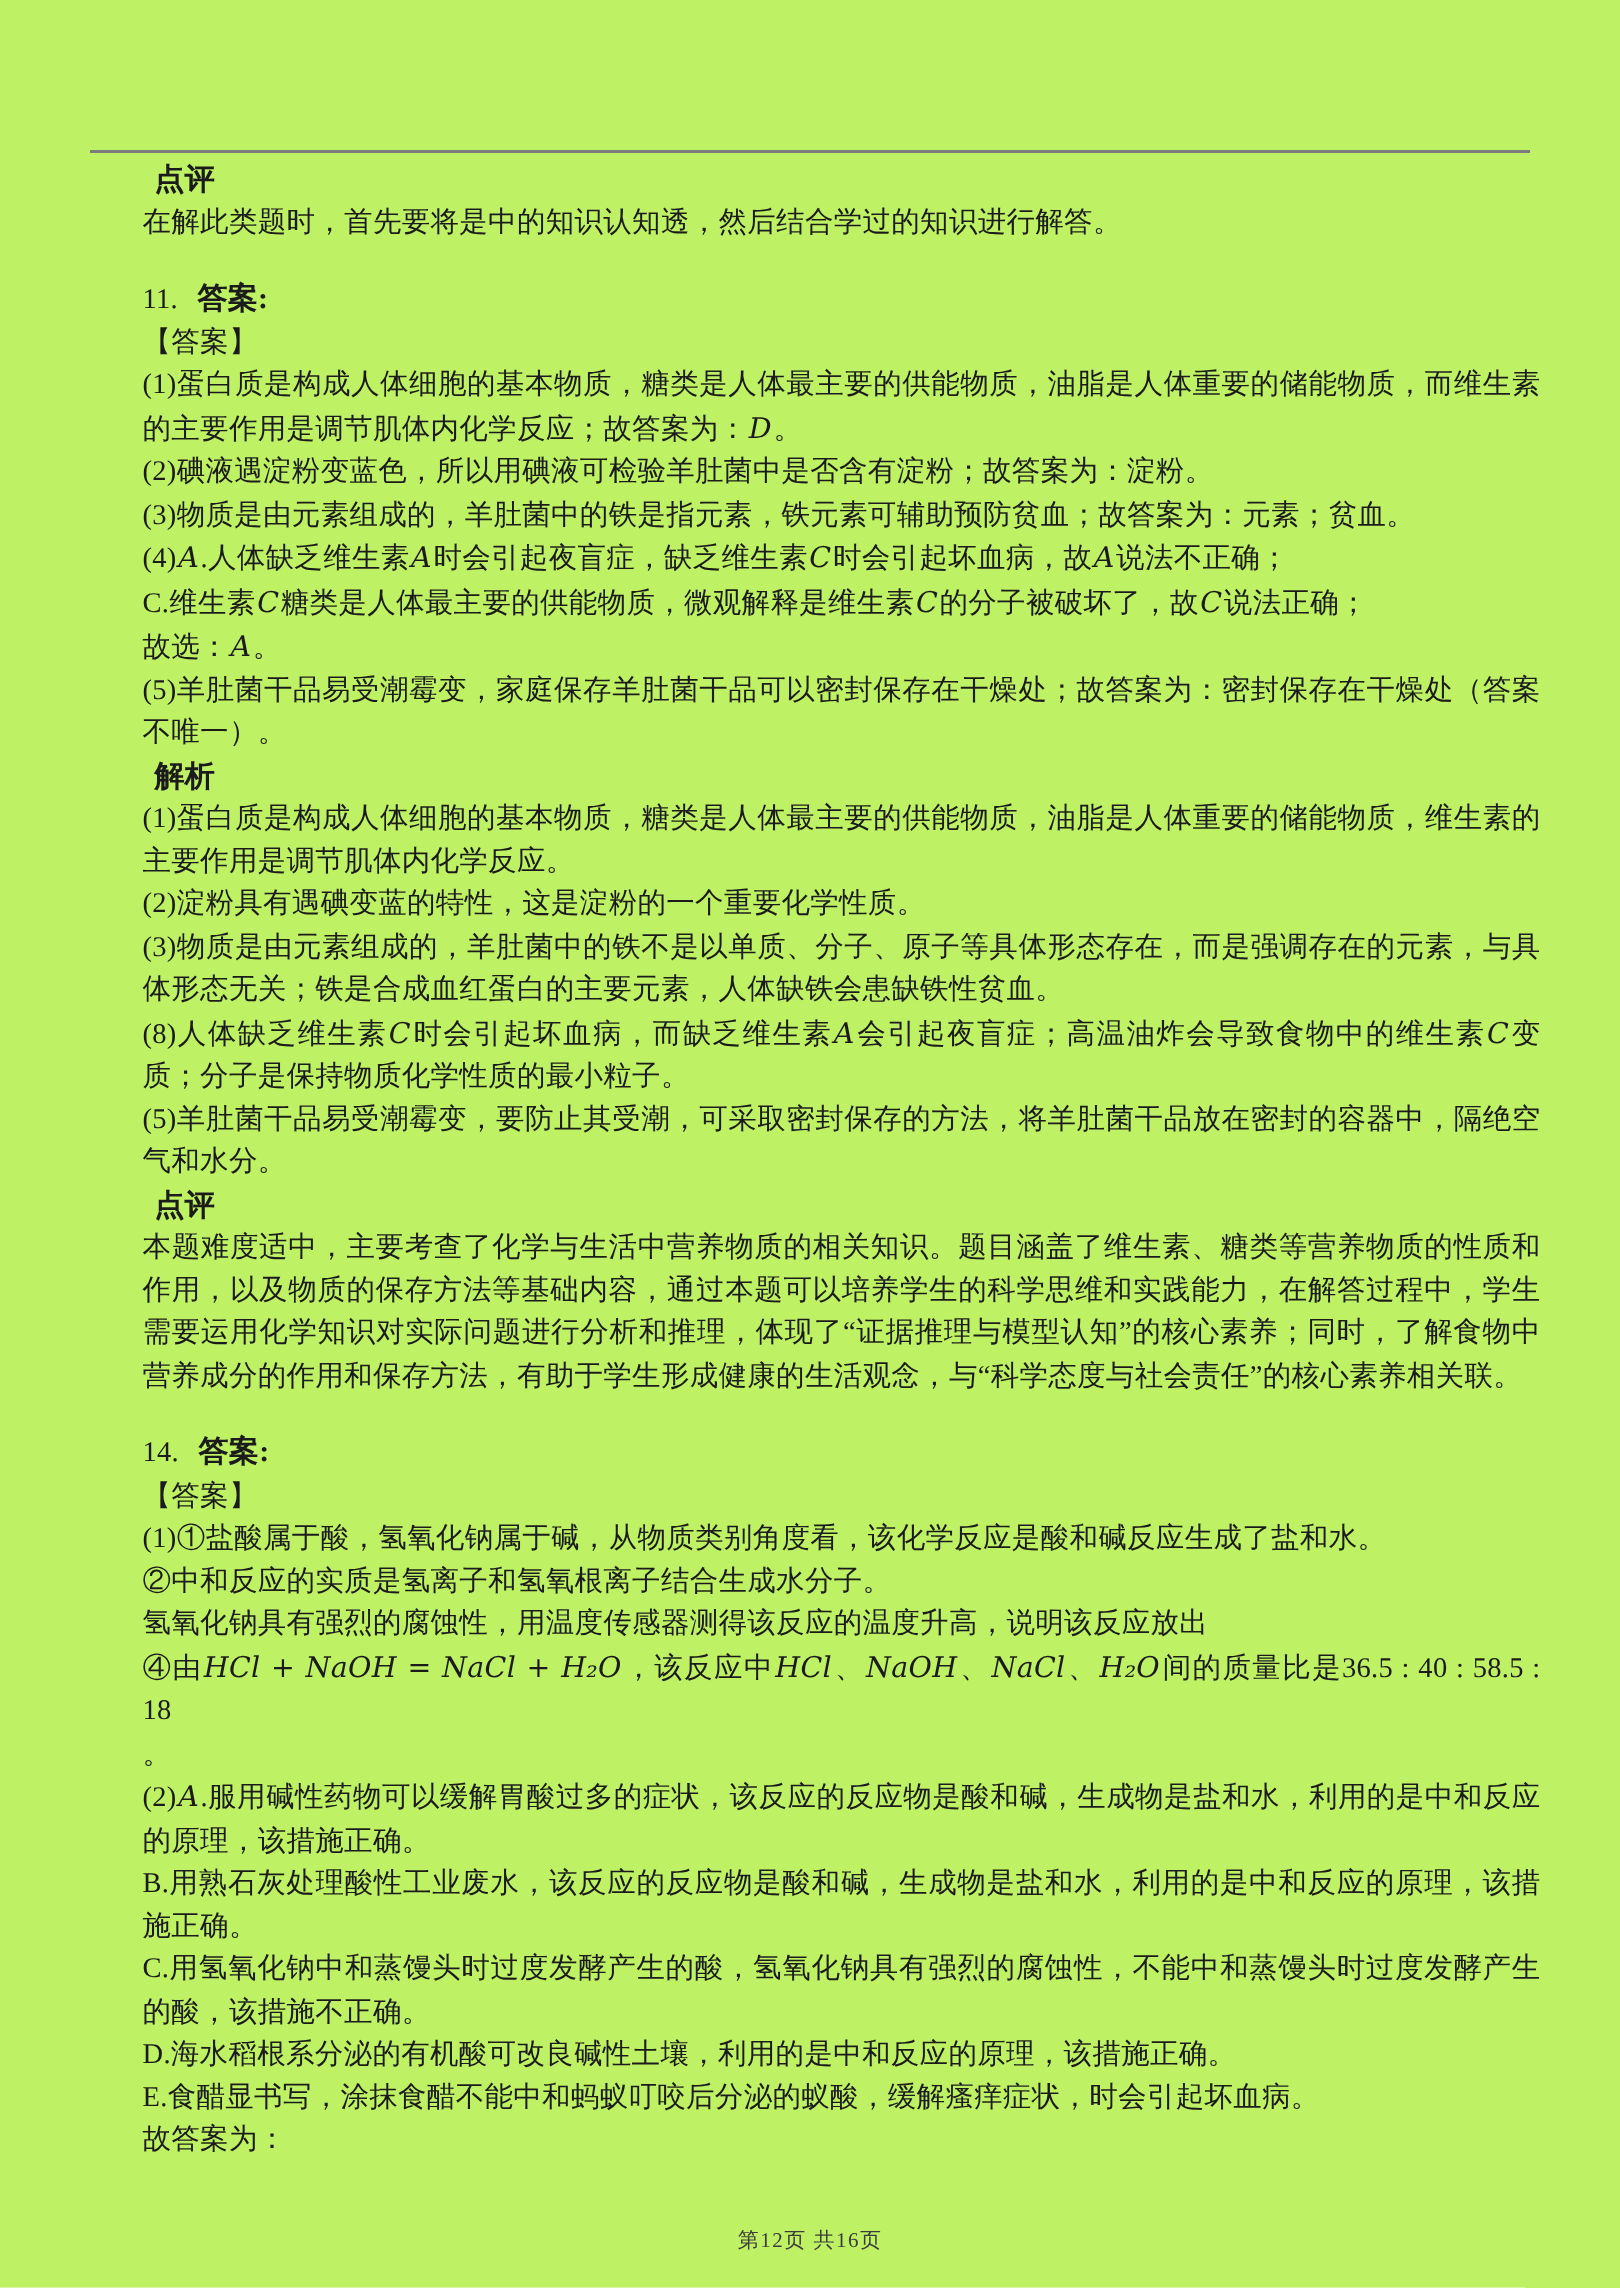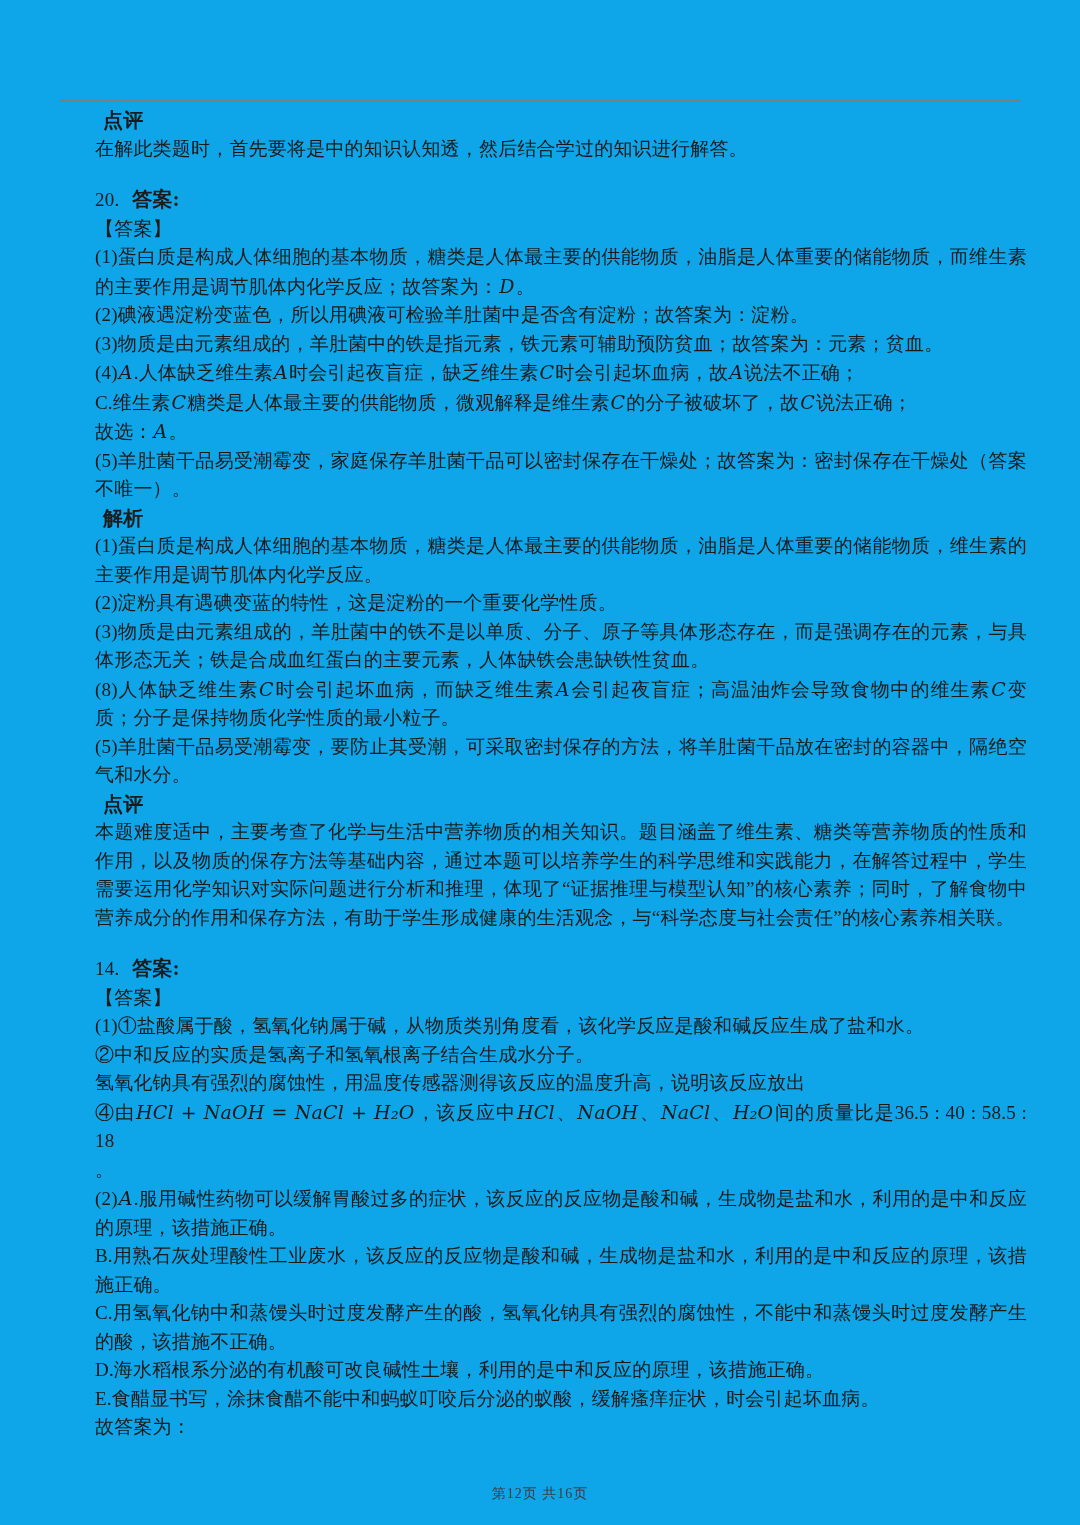--- a/index.html
+++ b/index.html
@@ -11,21 +11,21 @@
     width: 1080px;
     height: 1525px;
     position: relative;
     font-family: "Liberation Serif", "DejaVu Serif", serif;
     color: #1b1b1b;
     overflow: hidden;
   }
   .page {
     position: absolute;
     inset: 0;
-    background: #0ea5e9;
+    background: #bef264;
   }
   .top-rule {
     position: absolute;
     top: 100px;
     left: 60px;
     width: 960px;
     height: 2px;
     background: #7d7d7d;
   }
   .doc {
@@ -76,21 +76,21 @@
 </style>
 </head>
 <body>
 
 <div class="page">
   <div class="top-rule"></div>
   <div class="doc">
       <div class="heading">点评</div>
       <p class="para"><span>在解此类题时，首先要将是中的知识认知透，然后结合学过的知识进行解答。</span></p>
       <div class="spacer"></div>
-      <div class="qheading"><span class="qnum">20.</span><span class="qlabel">答案:</span></div>
+      <div class="qheading"><span class="qnum">11.</span><span class="qlabel">答案:</span></div>
       <p class="para"><span>【答案】</span></p>
       <p class="para"><span>(1)蛋白质是构成人体细胞的基本物质，糖类是人体最主要的供能物质，油脂是人体重要的储能物质，而维生素的主要作用是调节肌体内化学反应；故答案为：</span><span class="m">D</span><span>。</span></p>
       <p class="para"><span>(2)碘液遇淀粉变蓝色，所以用碘液可检验羊肚菌中是否含有淀粉；故答案为：淀粉。</span></p>
       <p class="para"><span>(3)物质是由元素组成的，羊肚菌中的铁是指元素，铁元素可辅助预防贫血；故答案为：元素；贫血。</span></p>
       <p class="para"><span>(4)</span><span class="m">A</span><span>.人体缺乏维生素</span><span class="m">A</span><span>时会引起夜盲症，缺乏维生素</span><span class="m">C</span><span>时会引起坏血病，故</span><span class="m">A</span><span>说法不正确；</span></p>
       <p class="para"><span>C.维生素</span><span class="m">C</span><span>糖类是人体最主要的供能物质，微观解释是维生素</span><span class="m">C</span><span>的分子被破坏了，故</span><span class="m">C</span><span>说法正确；</span></p>
       <p class="para"><span>故选：</span><span class="m">A</span><span>。</span></p>
       <p class="para"><span>(5)羊肚菌干品易受潮霉变，家庭保存羊肚菌干品可以密封保存在干燥处；故答案为：密封保存在干燥处（答案不唯一）。</span></p>
       <div class="heading">解析</div>
       <p class="para"><span>(1)蛋白质是构成人体细胞的基本物质，糖类是人体最主要的供能物质，油脂是人体重要的储能物质，维生素的主要作用是调节肌体内化学反应。</span></p>

